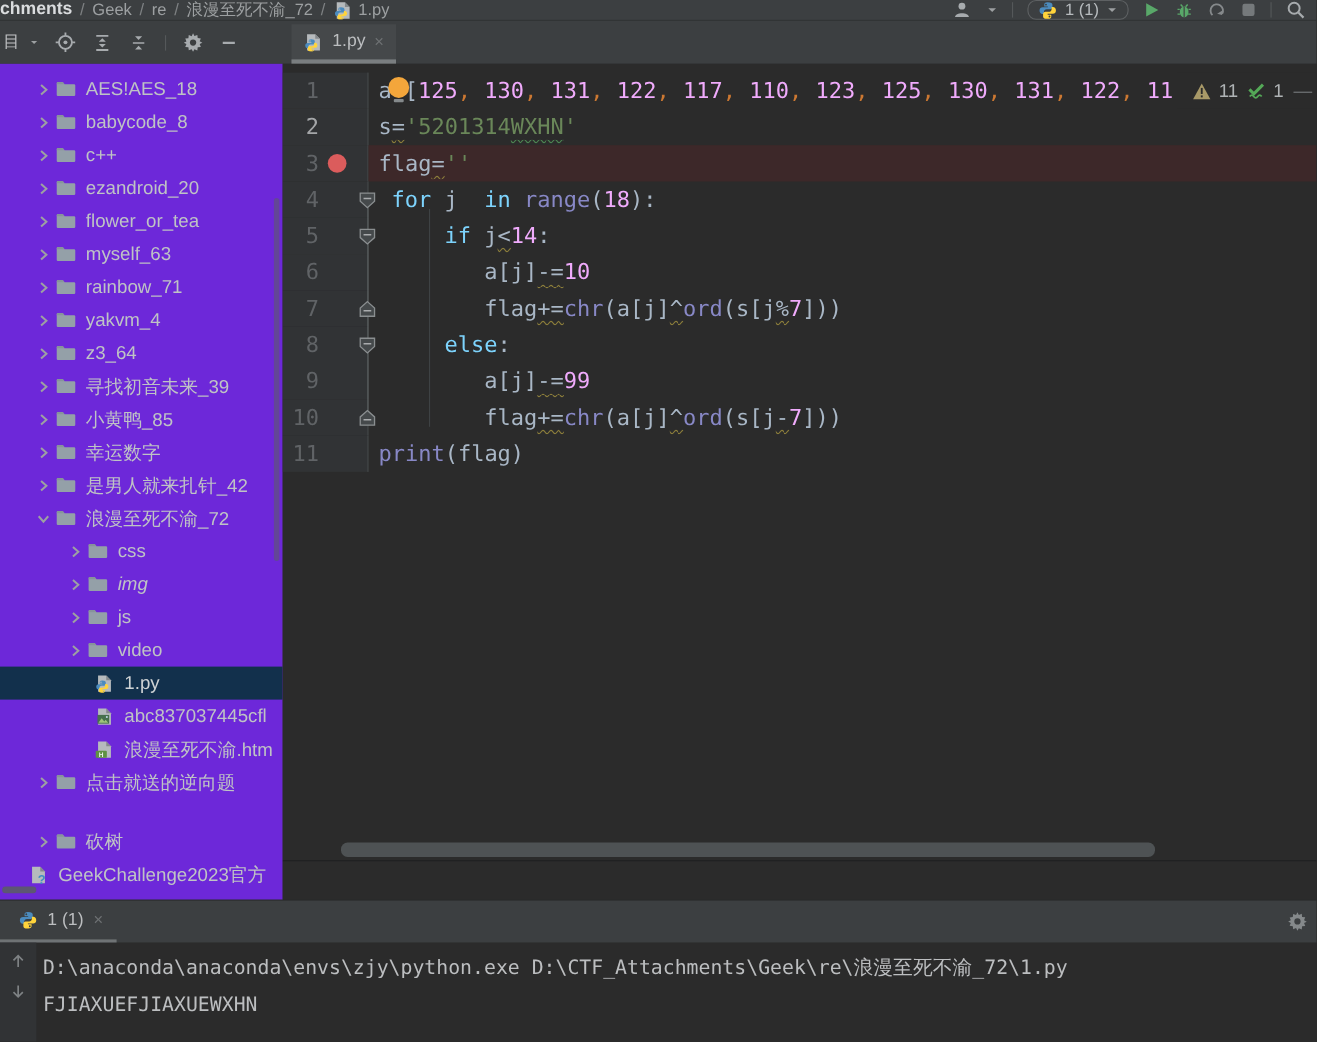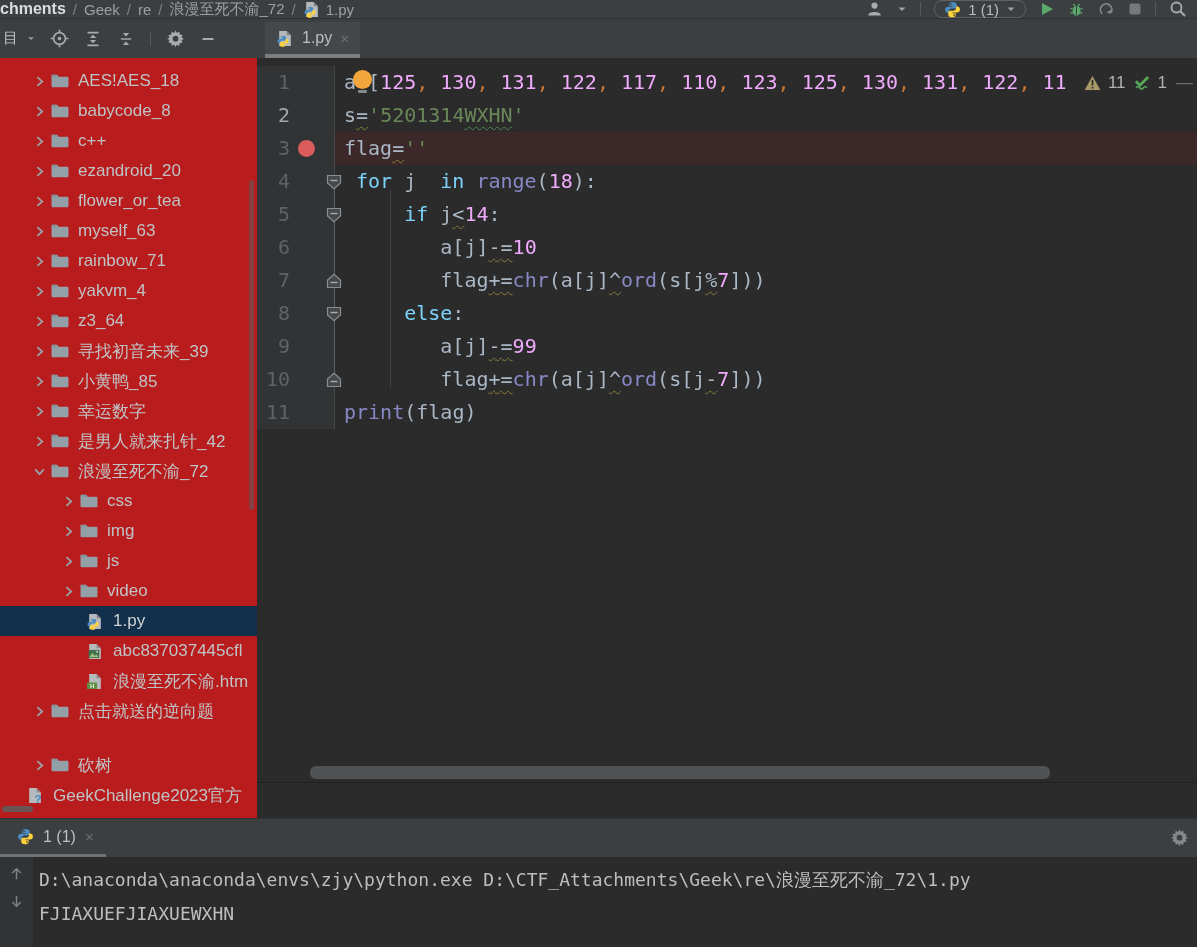--- a/index.html
+++ b/index.html
@@ -30,21 +30,21 @@
   .proj-header { position:absolute; left:0; top:0; width:257px; height:39px; display:flex;
     align-items:center; gap:15px; padding-left:3px; color:#BDBFC1; font-size:15px; }
   .proj-title { display:flex; align-items:center; gap:9px; }
   .tabstrip { position:absolute; left:257px; top:0; right:0; height:39px; }
   .ed-tab { position:absolute; left:8px; top:3px; height:36px; display:flex; align-items:center;
     gap:8px; padding:0 11px; background:#45484A; color:#BCBEC0; font-size:16px;
     border-bottom:4px solid #7A7E80; }
   .tab-close { color:#6E7173; font-size:15px; }
 
   
-  .sidebar { position:absolute; left:0; top:58px; width:257px; height:760px; background:#b91c1c;
+  .sidebar { position:absolute; left:0; top:58px; width:257px; height:760px; background:#6d28d9;
     overflow:hidden; padding-top:8px; }
   .tree-row { height:30px; display:flex; align-items:center; font-size:17px; color:#BFC3C5;
     white-space:nowrap; overflow:hidden; }
   .tree-row.selected { background:#12304C; color:#CED2D4; }
   .chev { width:22px; display:flex; justify-content:center; flex:none; }
   .spacer { width:28px; flex:none; }
   .t-icon { width:20px; margin-right:8px; display:flex; flex:none; }
   .v-scroll { position:absolute; right:3px; top:122px; width:5px; height:330px; background:#5B5E60;
     border-radius:3px; opacity:.55; }
   .h-scroll { position:absolute; left:2px; top:748px; width:31px; height:6px; background:#5B5E60;
@@ -477,21 +477,21 @@
         </span>
         <span class="icon t-icon">
           <svg width="18" height="16" viewBox="0 0 17 15">
             <path d="M0.5 2.6 a1.1 1.1 0 0 1 1.1-1.1 h4.1 l1.6 1.9 h8.1 a1.1 1.1 0 0 1 1.1 1.1 v7.9 a1.1 1.1 0 0 1 -1.1 1.1 h-13.8 a1.1 1.1 0 0 1 -1.1-1.1 Z" fill="#94A0A8"></path>
             <path d="M0.5 2.6 a1.1 1.1 0 0 1 1.1-1.1 h4.1 l1.6 1.9 h-6.8 Z" fill="#853F96" opacity="0"></path>
             <path d="M0.5 3.4 h6.8 l-1.6-1.9 h-4.1 a1.1 1.1 0 0 0 -1.1 1.1 Z" fill="#87939B"></path>
           </svg>
         </span>
         <span>css</span>
       </div>
-      <div class="tree-row" style="padding-left: 57px;">
+      <div class="tree-row" style="padding-left: 57px; font-style: italic;">
         <span class="icon chev">
           <svg width="13" height="13" viewBox="0 0 12 12">
             <path d="M4 2 L8.5 6 L4 10" stroke="#9DA0A2" stroke-width="1.7" fill="none"></path>
           </svg>
         </span>
         <span class="icon t-icon">
           <svg width="18" height="16" viewBox="0 0 17 15">
             <path d="M0.5 2.6 a1.1 1.1 0 0 1 1.1-1.1 h4.1 l1.6 1.9 h8.1 a1.1 1.1 0 0 1 1.1 1.1 v7.9 a1.1 1.1 0 0 1 -1.1 1.1 h-13.8 a1.1 1.1 0 0 1 -1.1-1.1 Z" fill="#94A0A8"></path>
             <path d="M0.5 2.6 a1.1 1.1 0 0 1 1.1-1.1 h4.1 l1.6 1.9 h-6.8 Z" fill="#853F96" opacity="0"></path>
             <path d="M0.5 3.4 h6.8 l-1.6-1.9 h-4.1 a1.1 1.1 0 0 0 -1.1 1.1 Z" fill="#87939B"></path>

